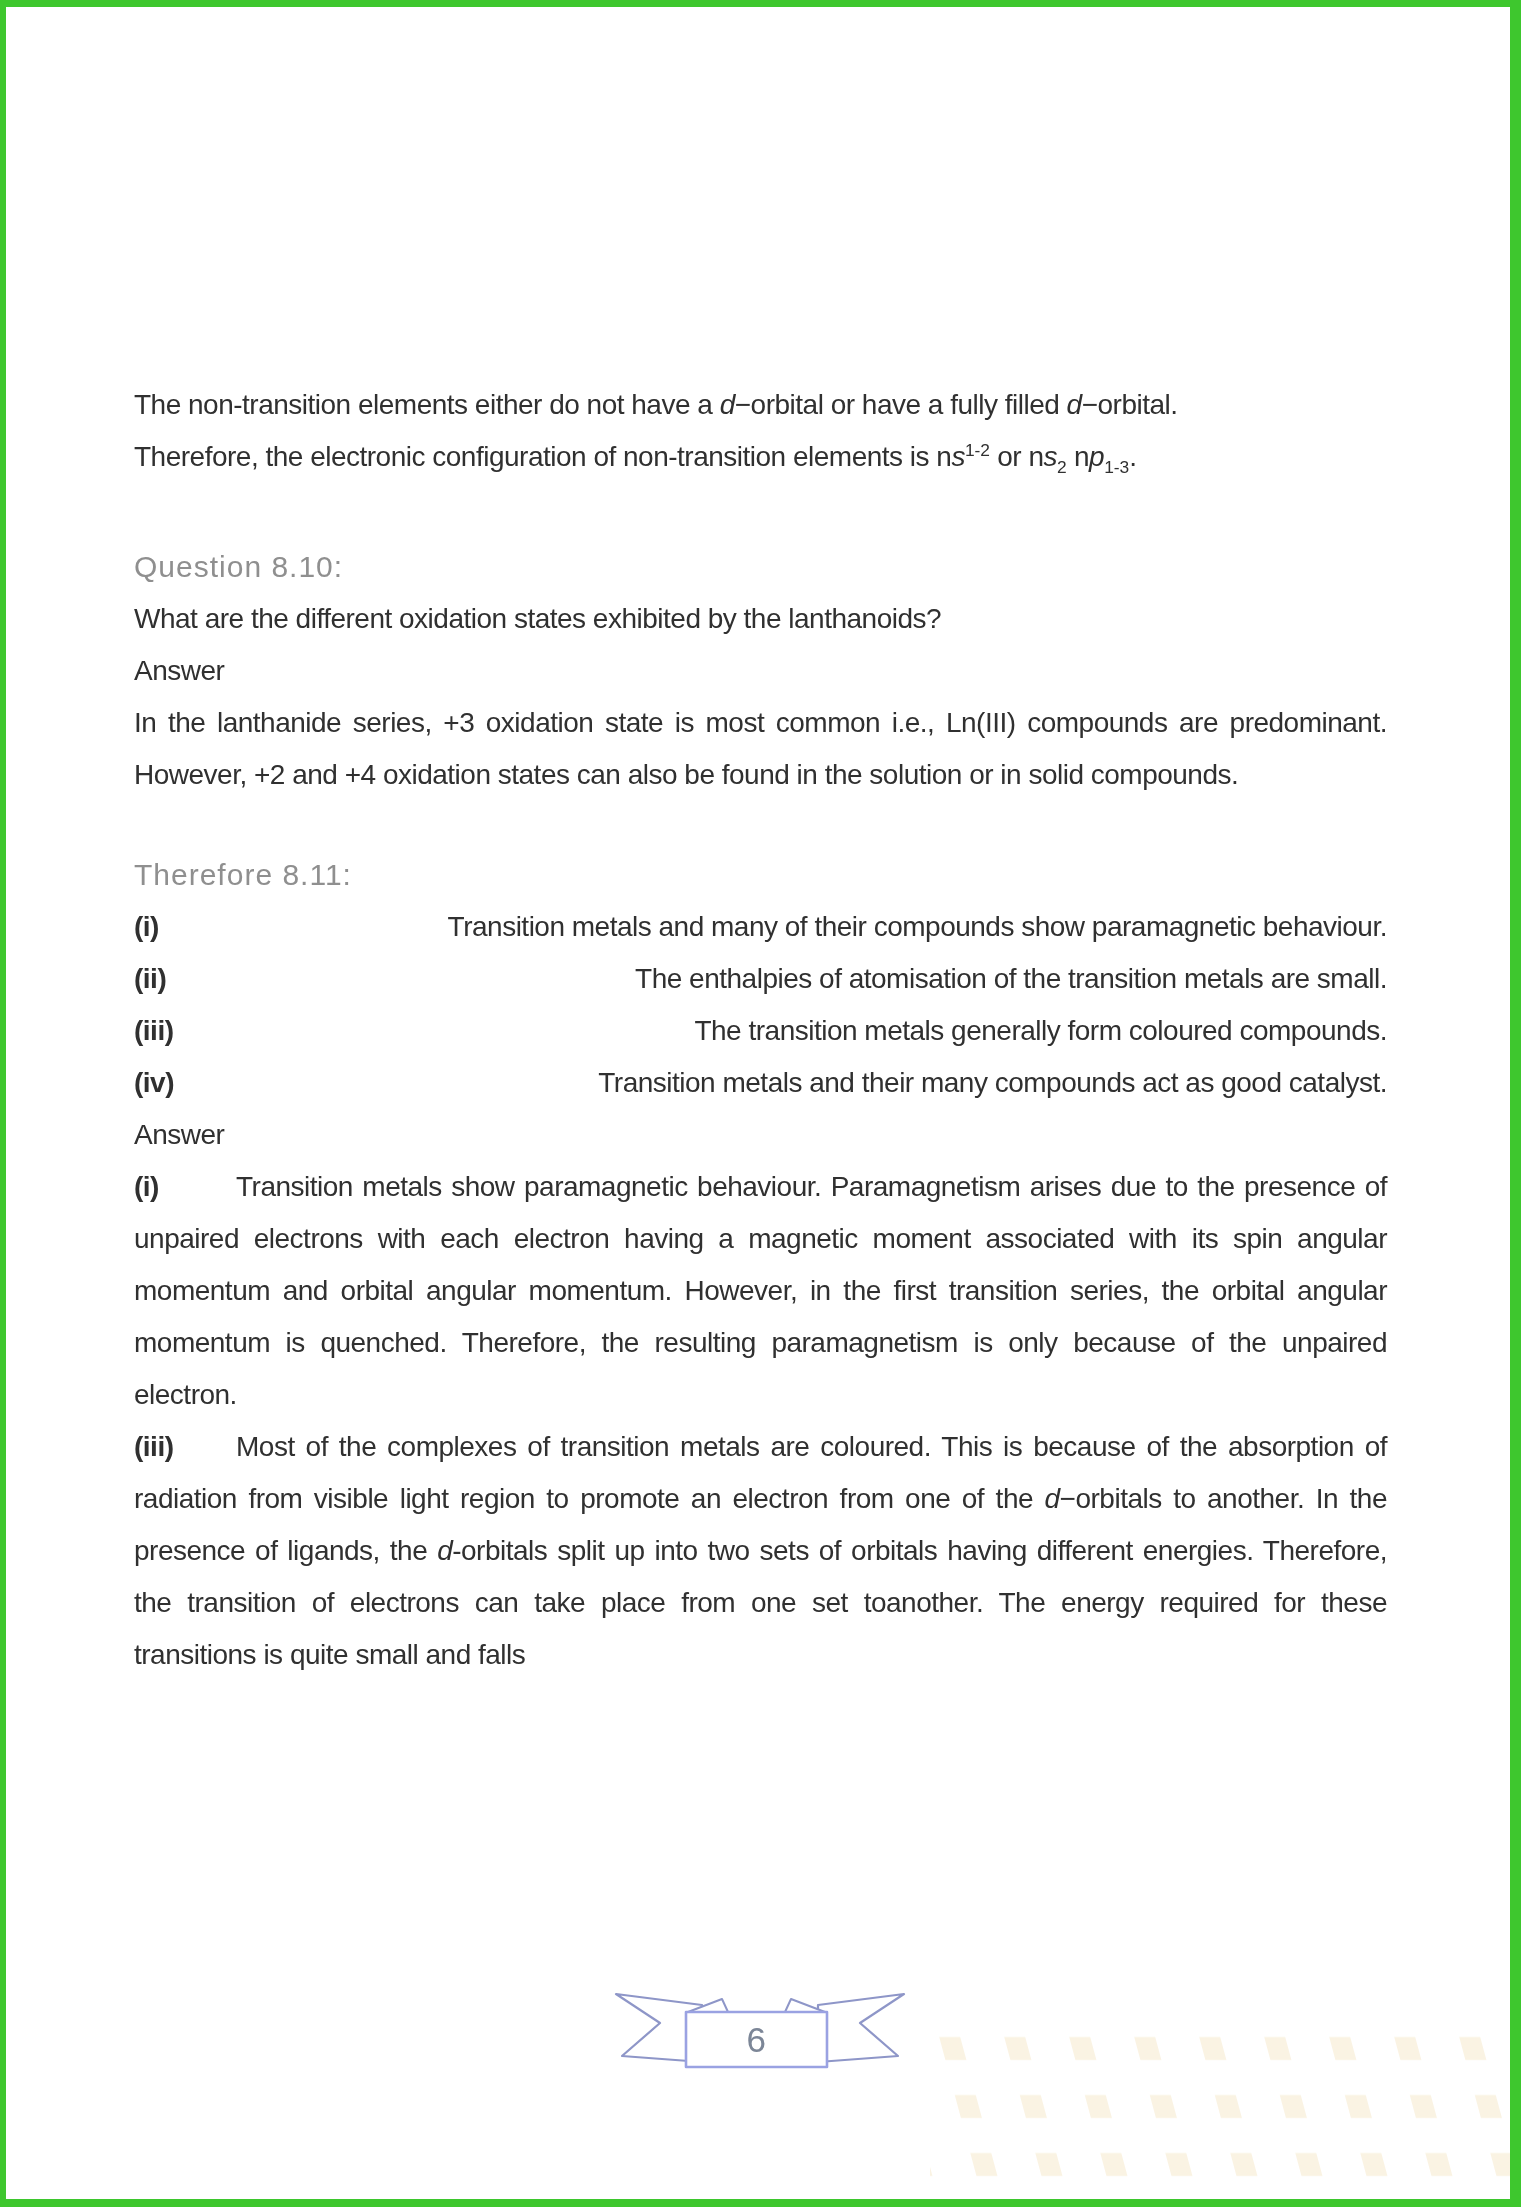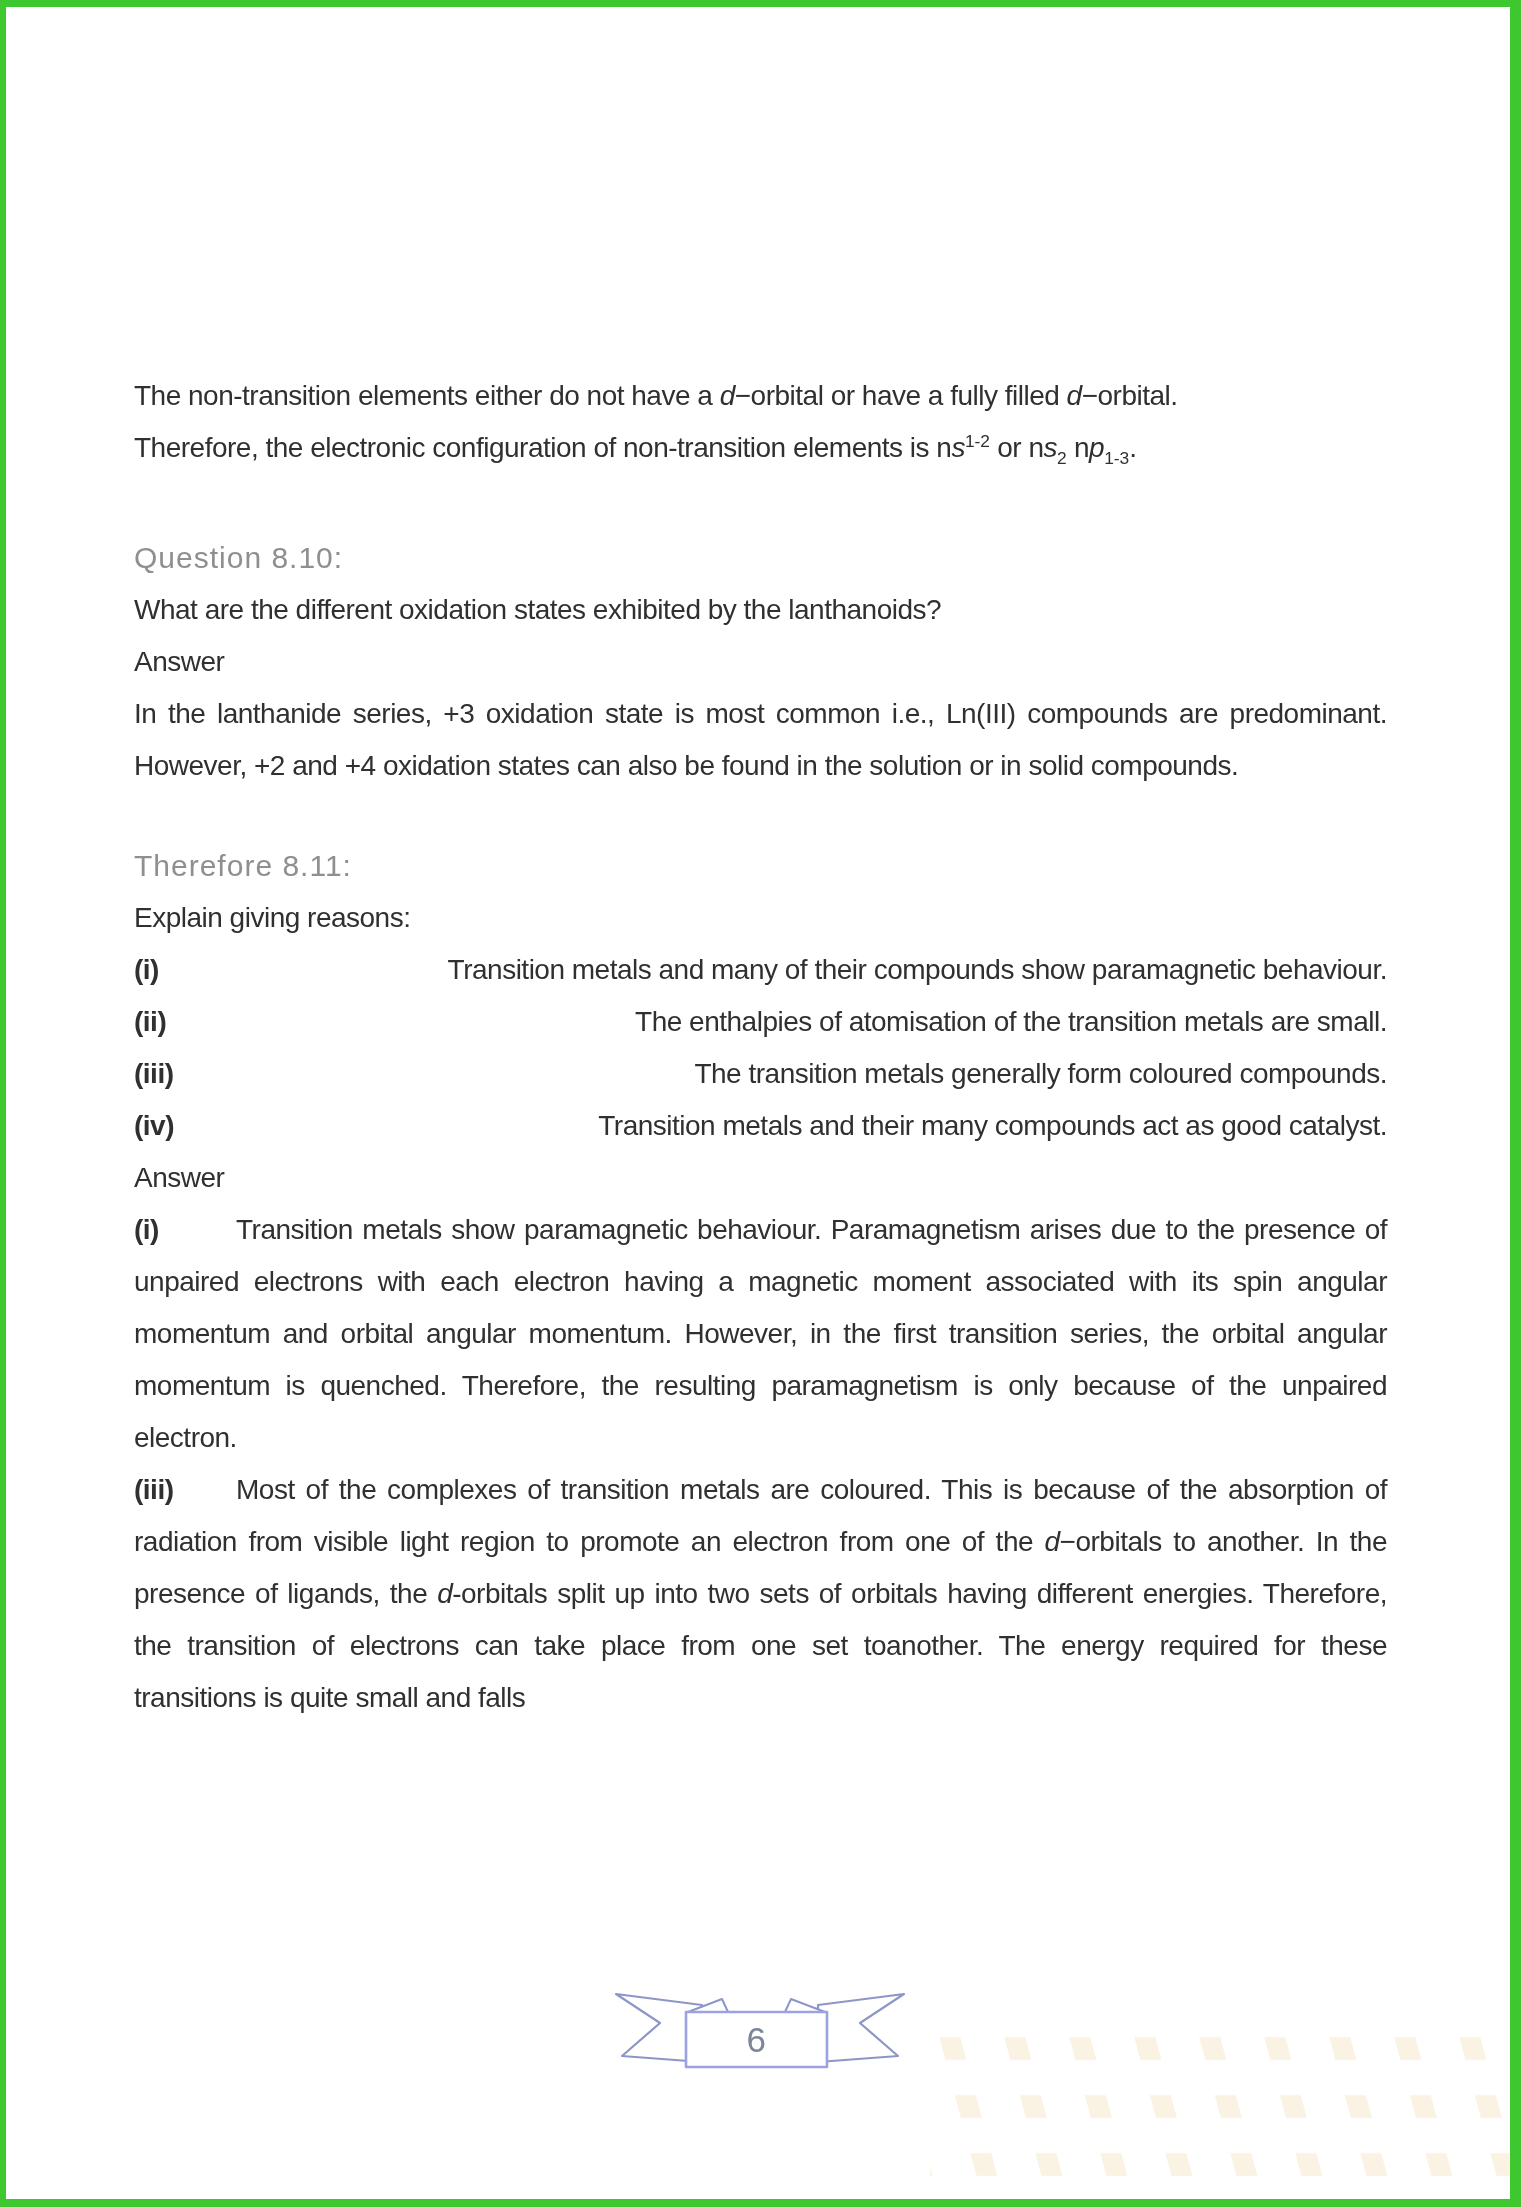--- a/index.html
+++ b/index.html
@@ -13,21 +13,21 @@
     border-width:7px 11px 8px 6px;
     overflow:hidden;
     font-family:"Liberation Sans", sans-serif;
     font-size:28px;
     line-height:52px;
     letter-spacing:-0.5px;
     color:#303030;
   }
   .content{
     position:absolute;
-    left:128px;top:363px;
+    left:128px;top:372px;
     width:1253px;
   }
   .para{margin:0;}
   .j{text-align:justify;}
   .qheading{
     margin:0;
     font-size:30px;
     font-weight:400;
     color:#8f8f8f;
     letter-spacing:1px;
@@ -62,21 +62,20 @@
   <div class="content">
 
     <p class="para"><span>The non-transition elements either do not have a </span><i>d</i><span>−orbital or have a fully filled </span><i>d</i><span>−orbital.</span><br><span>Therefore, the electronic configuration of non-transition elements is n</span><i>s</i><sup>1-2</sup><span> or n</span><i>s</i><sub>2</sub><span> n</span><i>p</i><sub>1-3</sub><span>.</span></p>
 
     <h2 class="qheading gap-lg">Question 8.10:</h2>
     <p class="para">What are the different oxidation states exhibited by the lanthanoids?</p>
     <p class="para">Answer</p>
     <p class="para j">In the lanthanide series, +3 oxidation state is most common i.e., Ln(III) compounds are predominant. However, +2 and +4 oxidation states can also be found in the solution or in solid compounds.</p>
 
     <h2 class="qheading gap-md">Therefore 8.11:</h2>
-    <p class="para">Explain giving reasons:</p>
 
     <div class="qitem">
       <span class="marker">(i)</span>
       <span class="itext">Transition metals and many of their compounds show paramagnetic behaviour.</span>
     </div>
     <div class="qitem">
       <span class="marker">(ii)</span>
       <span class="itext">The enthalpies of atomisation of the transition metals are small.</span>
     </div>
     <div class="qitem">

